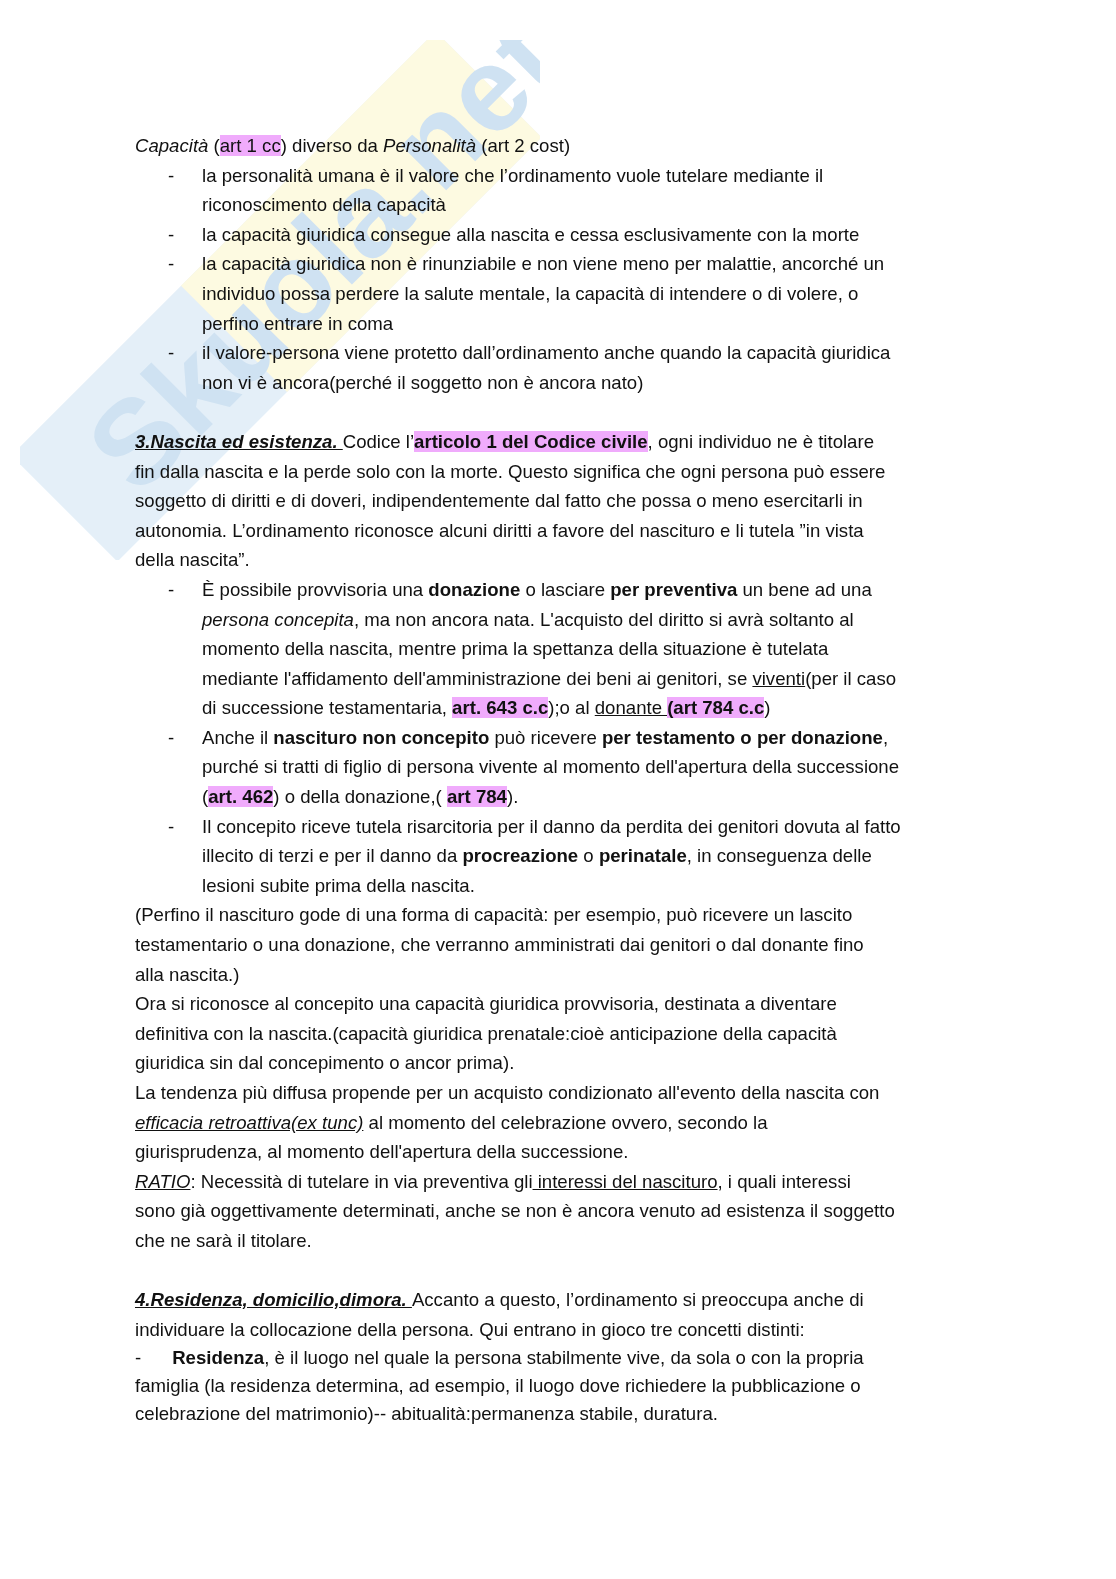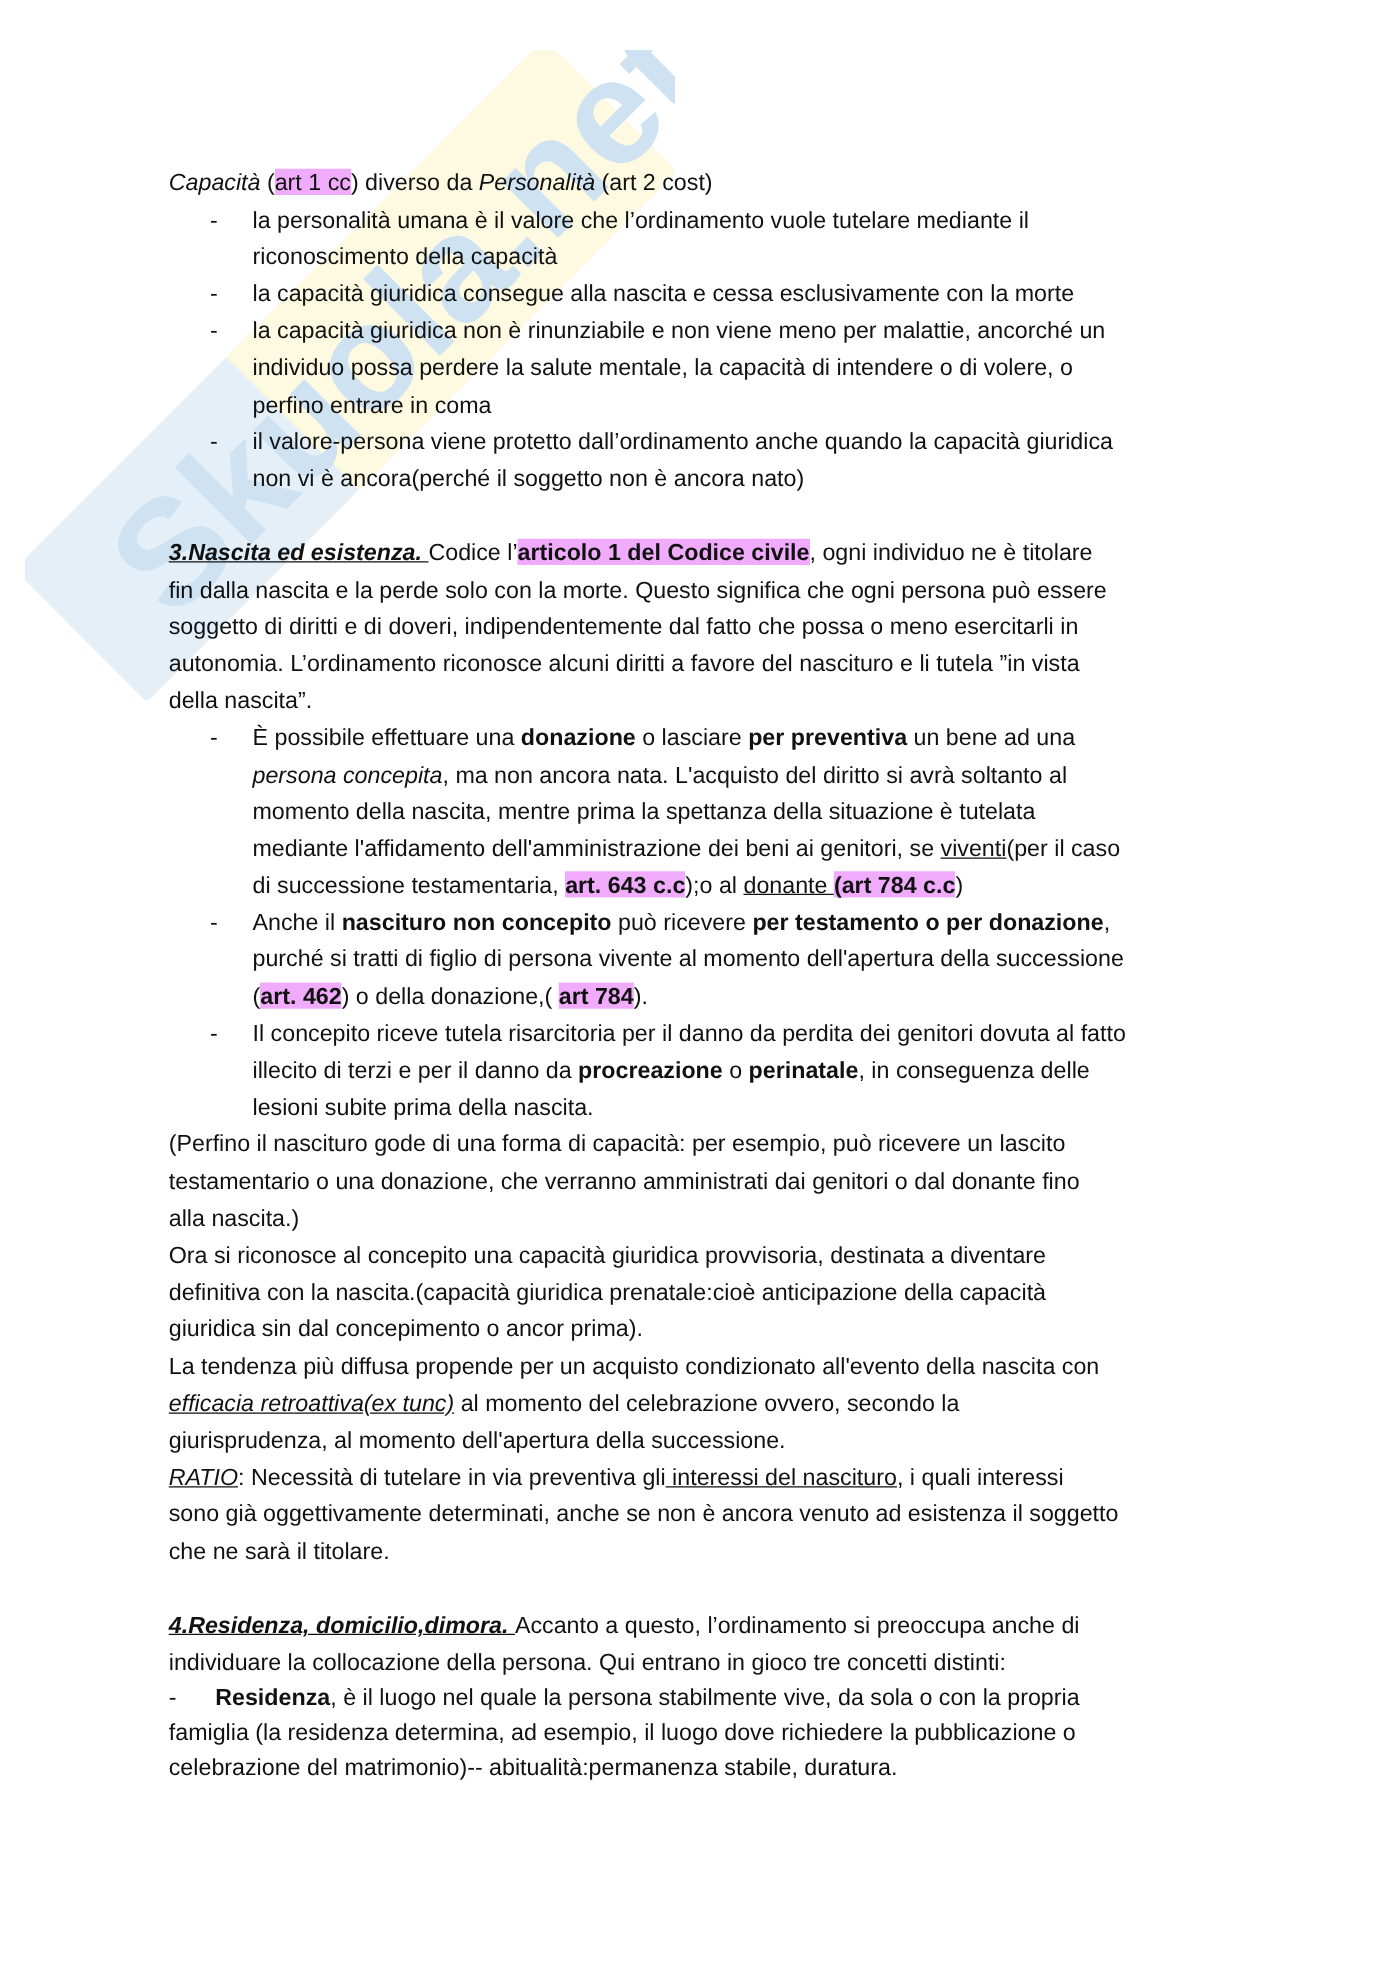--- a/index.html
+++ b/index.html
@@ -45,21 +45,21 @@
 
   <div class="cond">
   <div class="line">
     <span class="b i u">3.Nascita ed esistenza. </span><span>Codice l’</span><span class="hl b">articolo 1 del Codice civile</span><span>, ogni individuo ne è titolare</span>
   </div>
   <div class="line"><span>fin dalla nascita e la perde solo con la morte. Questo significa che ogni persona può essere</span></div>
   <div class="line"><span>soggetto di diritti e di doveri, indipendentemente dal fatto che possa o meno esercitarli in</span></div>
   <div class="line"><span>autonomia. L’ordinamento riconosce alcuni diritti a favore del nascituro e li tutela ”in vista</span></div>
   <div class="line"><span>della nascita”.</span></div>
 
-  <div class="line bul"><span class="dash">-</span><span>È possibile effettuare una </span><span class="b">donazione</span><span> o lasciare </span><span class="b">per preventiva</span><span> un bene ad una</span></div>
+  <div class="line bul"><span class="dash">-</span><span>È possibile provvisoria una </span><span class="b">donazione</span><span> o lasciare </span><span class="b">per preventiva</span><span> un bene ad una</span></div>
   <div class="line bul"><span class="i">persona concepita</span><span>, ma non ancora nata. L'acquisto del diritto si avrà soltanto al</span></div>
   <div class="line bul"><span>momento della nascita, mentre prima la spettanza della situazione è tutelata</span></div>
   <div class="line bul"><span>mediante l'affidamento dell'amministrazione dei beni ai genitori, se </span><span class="u">viventi</span><span>(per il caso</span></div>
   <div class="line bul"><span>di successione testamentaria, </span><span class="hl b">art. 643 c.c</span><span>);o al </span><span class="u">donante </span><span class="hl b">(art 784 c.c</span><span>)</span></div>
 
   <div class="line bul"><span class="dash">-</span><span>Anche il </span><span class="b">nascituro non concepito</span><span> può ricevere </span><span class="b">per testamento o per donazione</span><span>,</span></div>
   <div class="line bul"><span>purché si tratti di figlio di persona vivente al momento dell'apertura della successione</span></div>
   <div class="line bul"><span>(</span><span class="hl b">art. 462</span><span>) o della donazione,( </span><span class="hl b">art 784</span><span>).</span></div>
 
   <div class="line bul"><span class="dash">-</span><span>Il concepito riceve tutela risarcitoria per il danno da perdita dei genitori dovuta al fatto</span></div>

